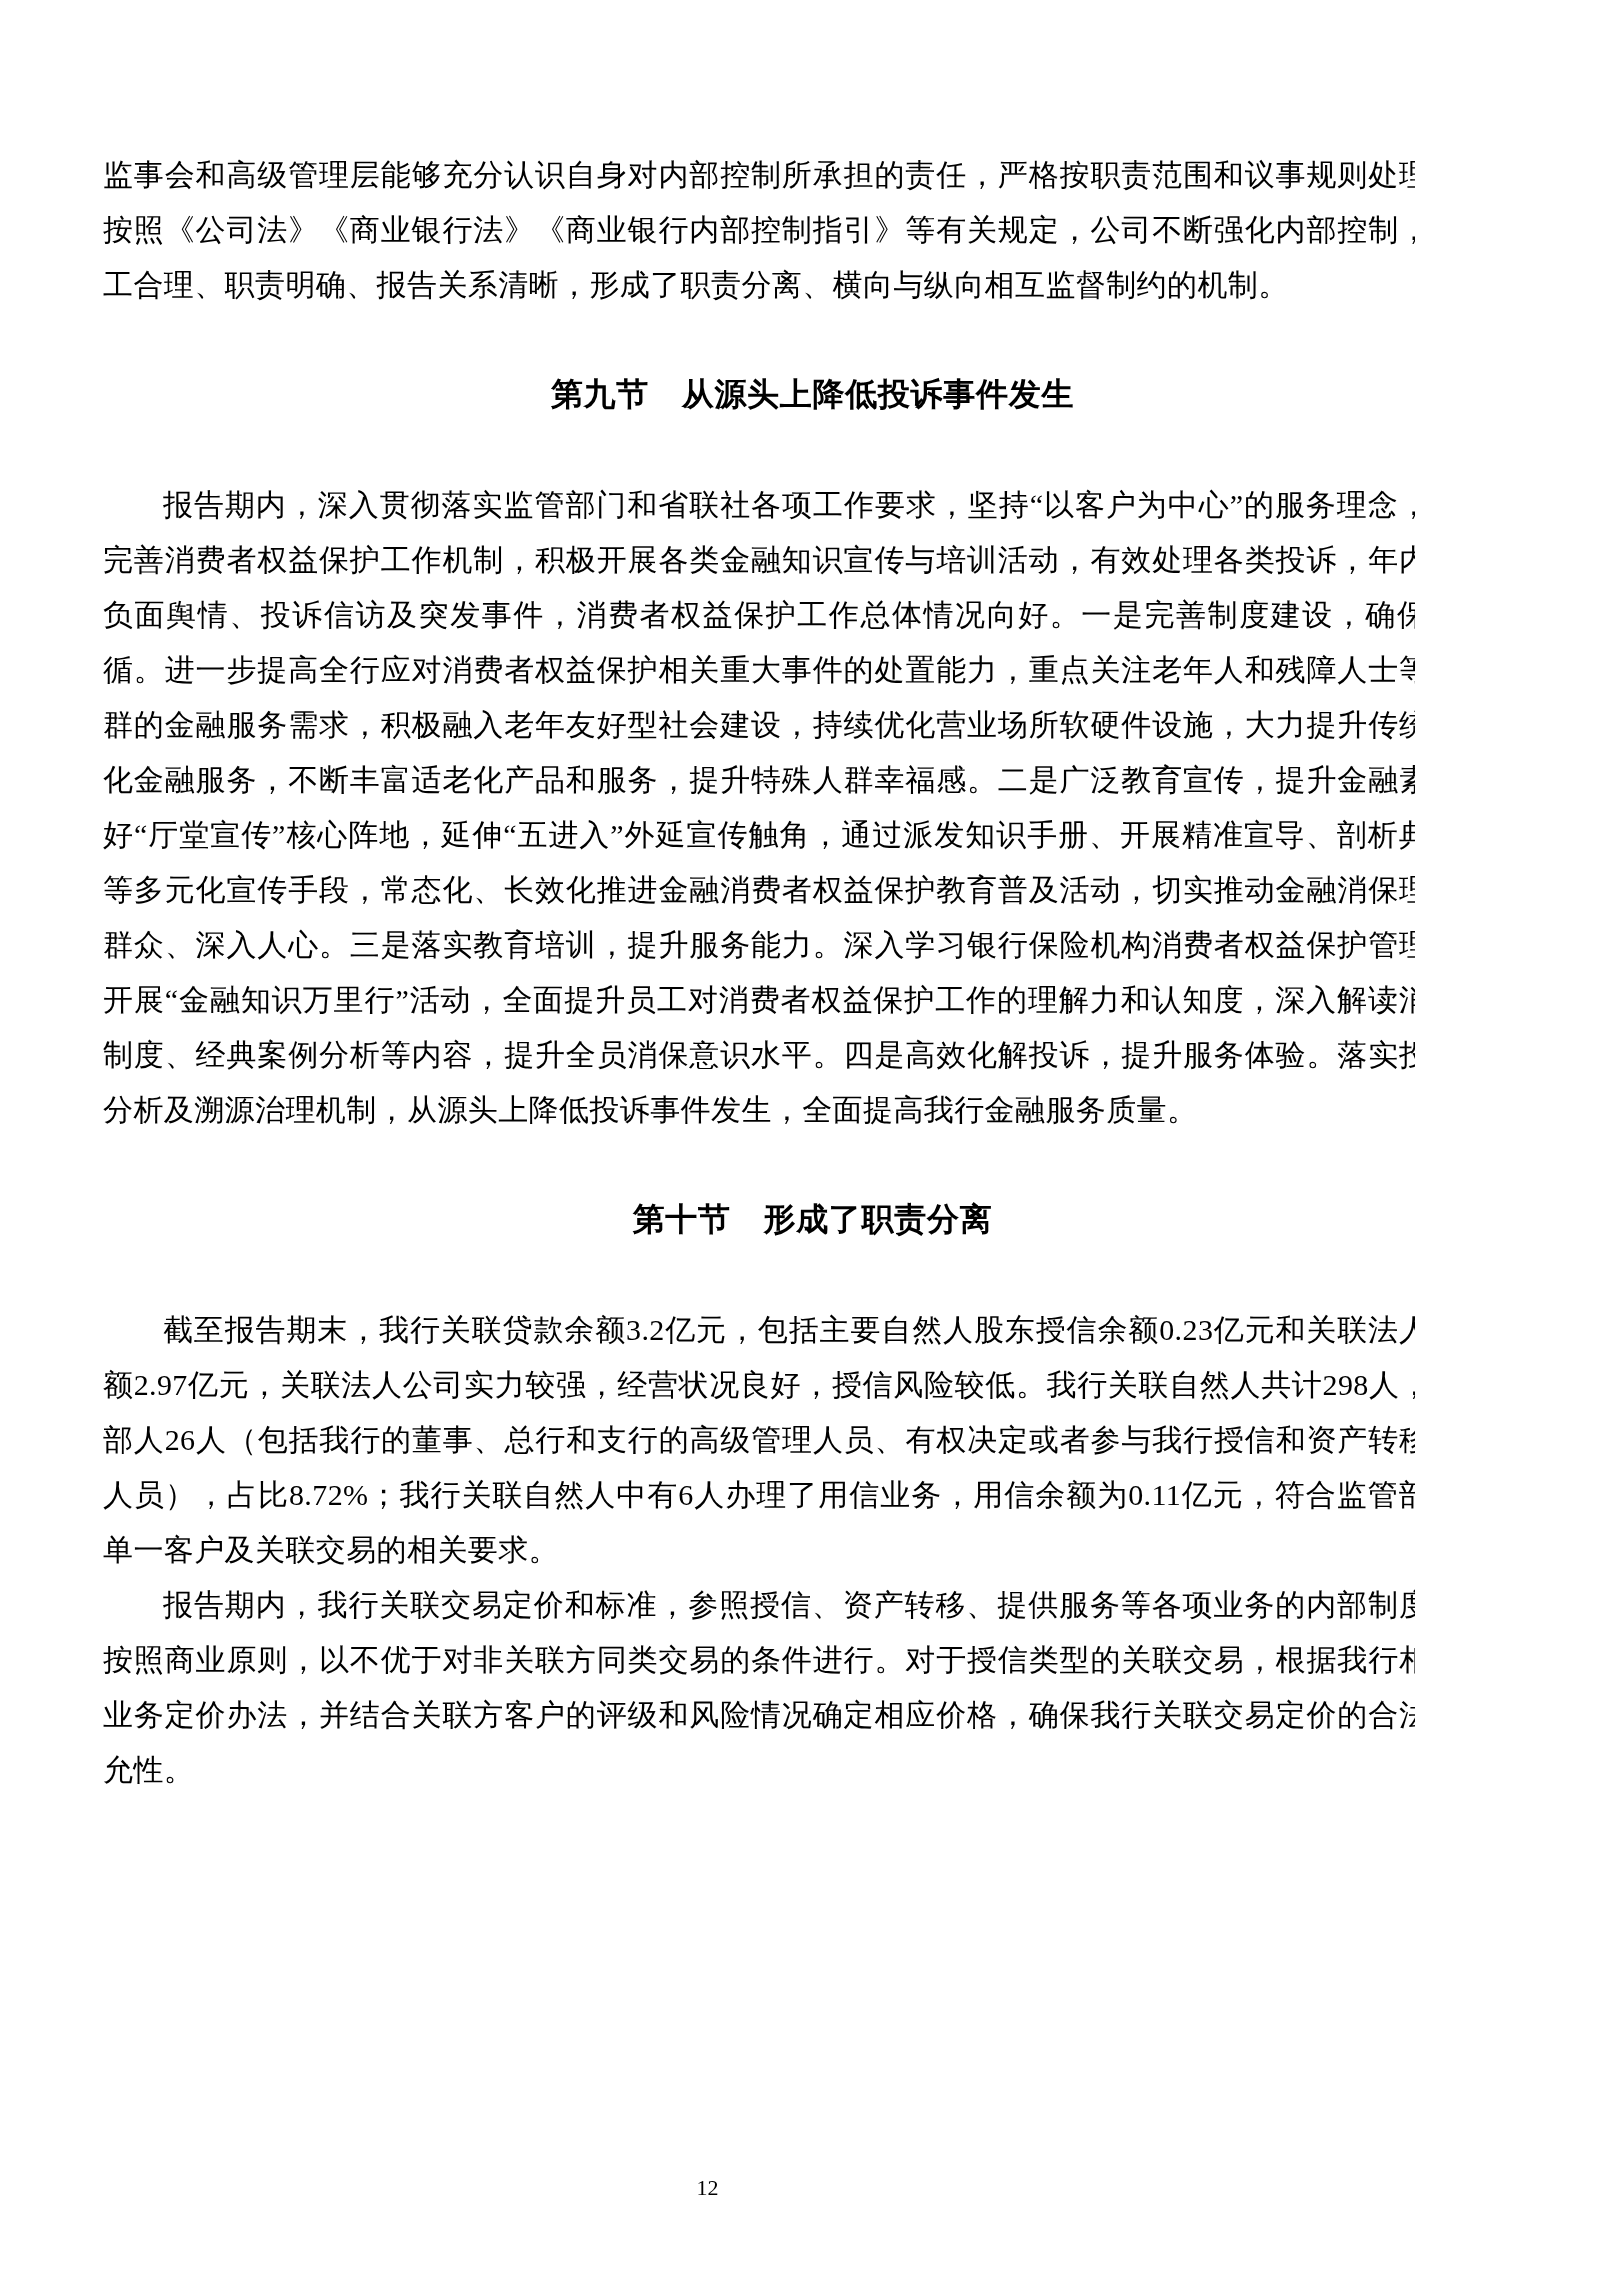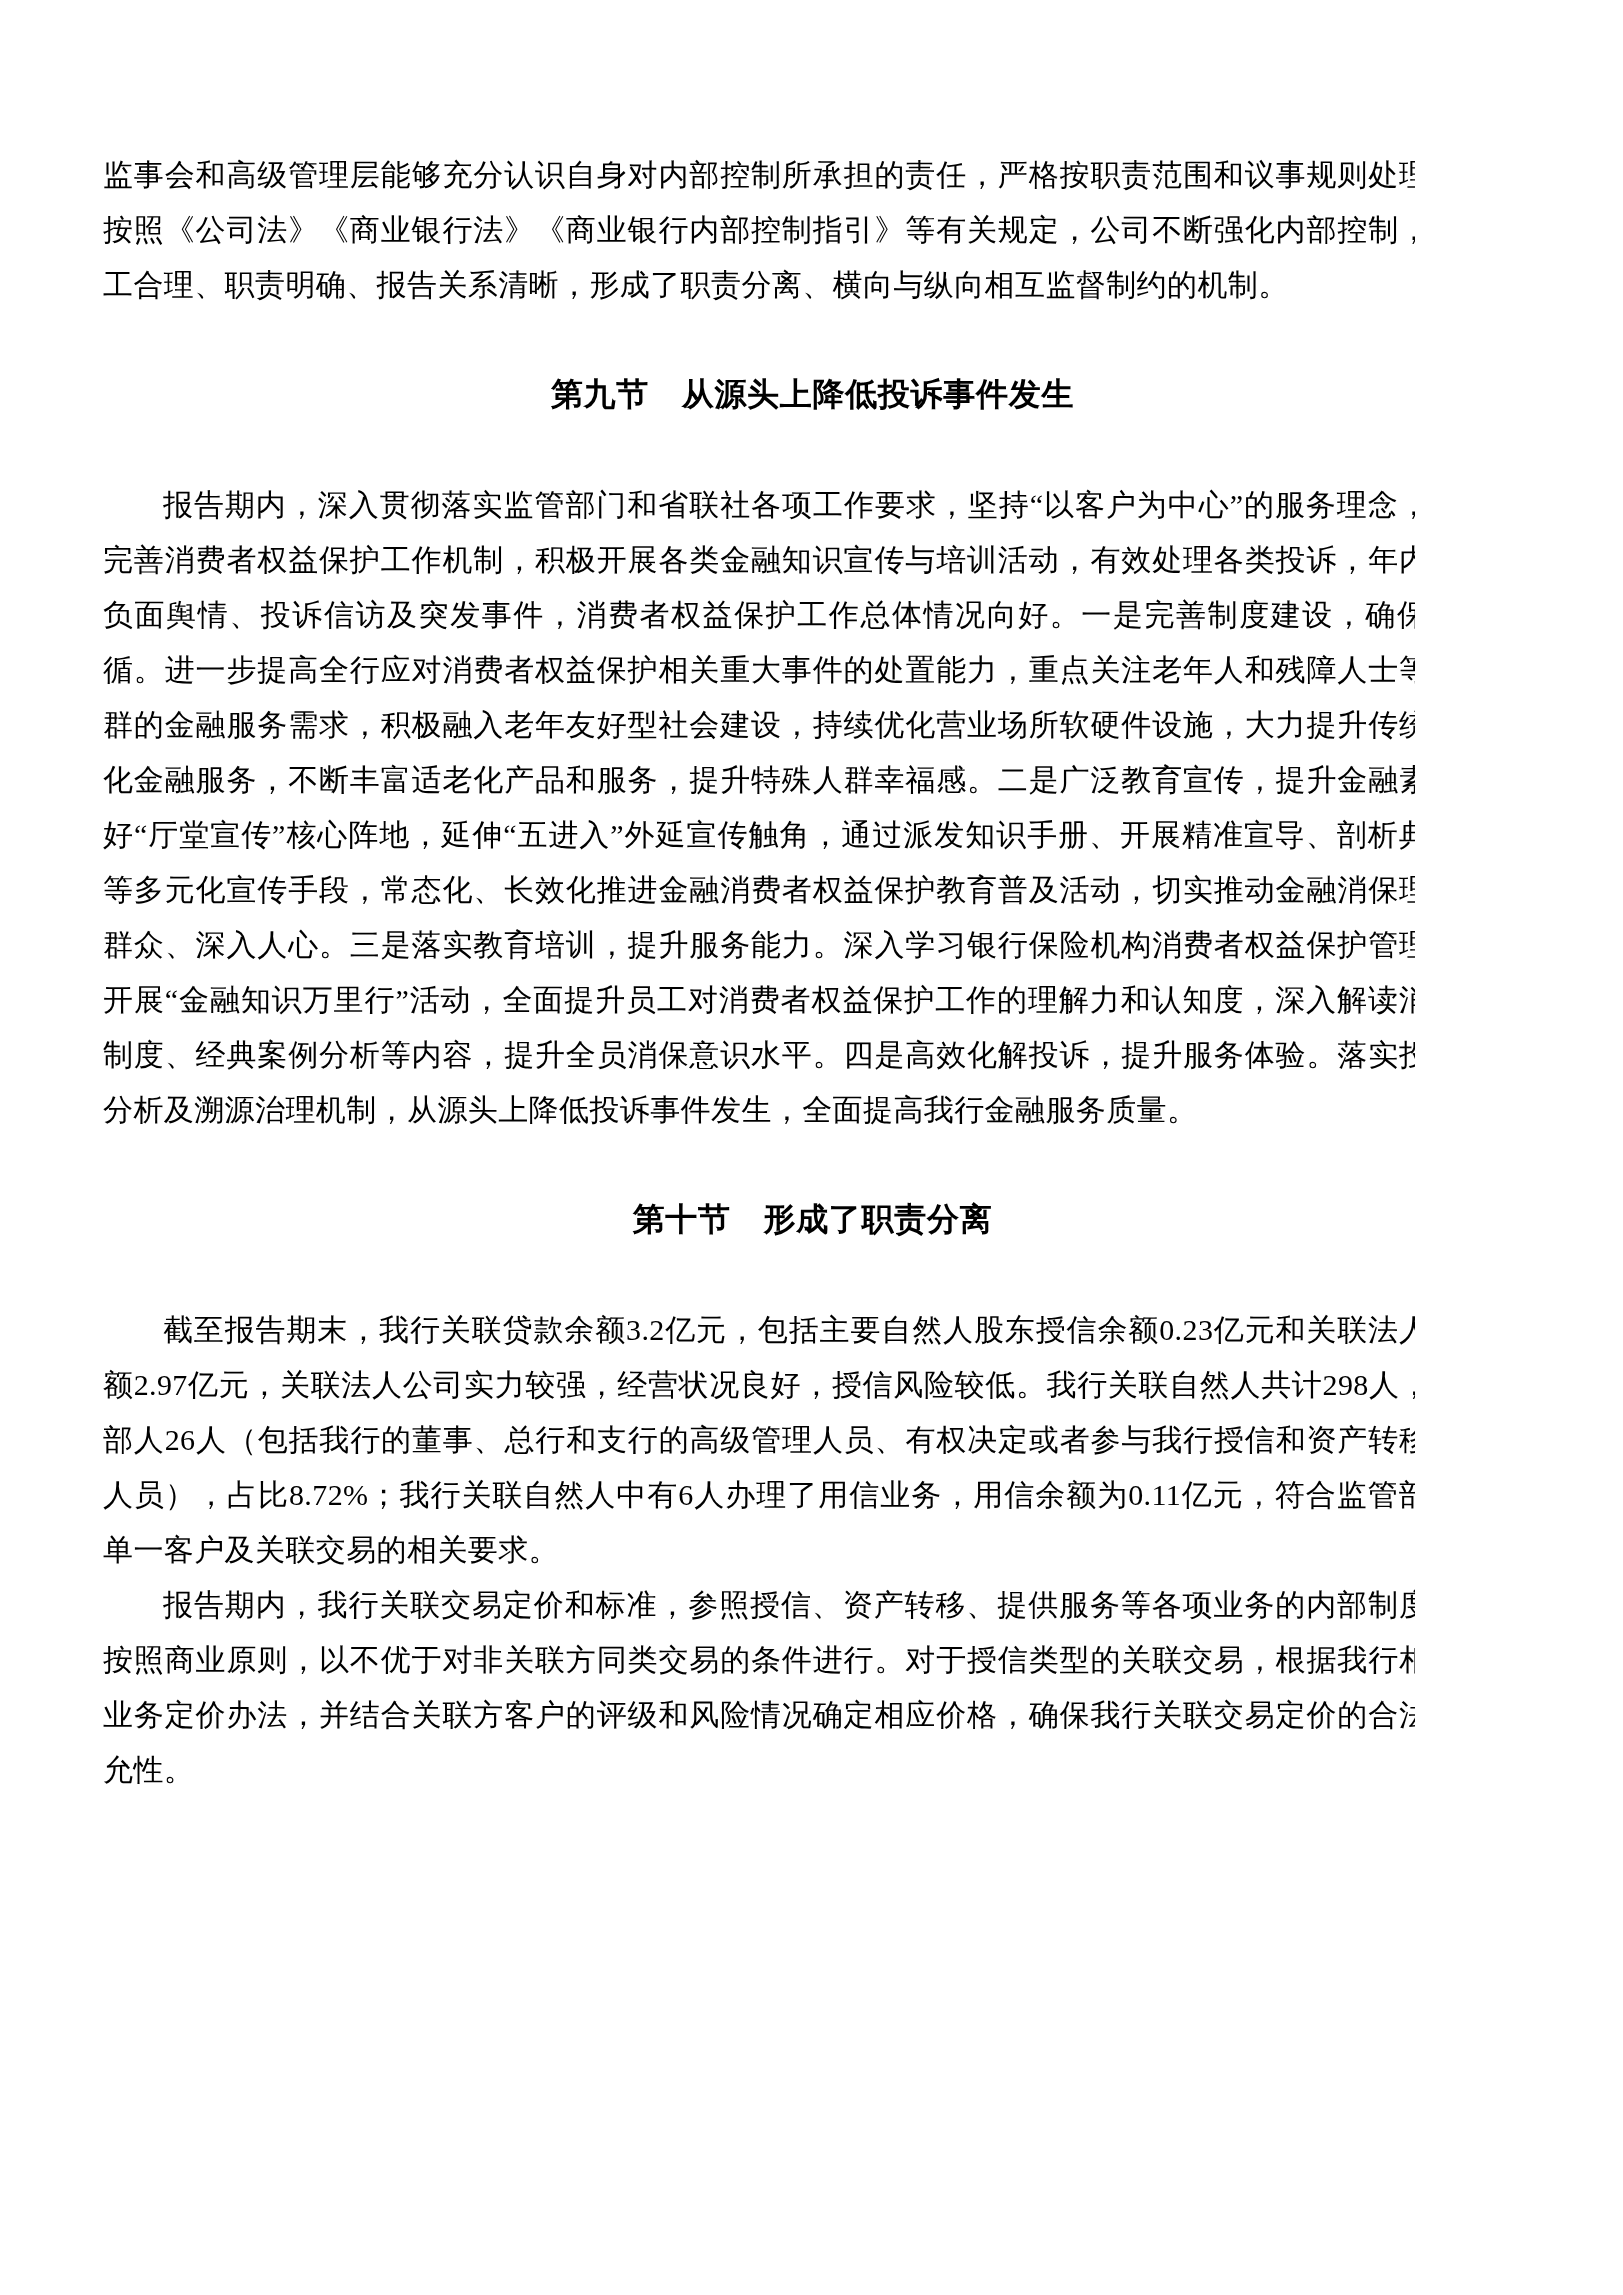--- a/index.html
+++ b/index.html
@@ -74,14 +74,15 @@
     <p class="body indent">报告期内，深入贯彻落实监管部门和省联社各项工作要求，坚持“以客户为中心”的服务理念，进一步完善消费者权益保护工作机制，积极开展各类金融知识宣传与培训活动，有效处理各类投诉，年内无重大负面舆情、投诉信访及突发事件，消费者权益保护工作总体情况向好。一是完善制度建设，确保有章可循。进一步提高全行应对消费者权益保护相关重大事件的处置能力，重点关注老年人和残障人士等特殊人群的金融服务需求，积极融入老年友好型社会建设，持续优化营业场所软硬件设施，大力提升传统和智能化金融服务，不断丰富适老化产品和服务，提升特殊人群幸福感。二是广泛教育宣传，提升金融素养。守好“厅堂宣传”核心阵地，延伸“五进入”外延宣传触角，通过派发知识手册、开展精准宣导、剖析典型案例等多元化宣传手段，常态化、长效化推进金融消费者权益保护教育普及活动，切实推动金融消保理念扎根群众、深入人心。三是落实教育培训，提升服务能力。深入学习银行保险机构消费者权益保护管理办法，开展“金融知识万里行”活动，全面提升员工对消费者权益保护工作的理解力和认知度，深入解读消保监管制度、经典案例分析等内容，提升全员消保意识水平。四是高效化解投诉，提升服务体验。落实投诉统计分析及溯源治理机制，从源头上降低投诉事件发生，全面提高我行金融服务质量。</p>
 
     <h2 class="section-title">第十节　形成了职责分离</h2>
 
     <p class="body indent">截至报告期末，我行关联贷款余额3.2亿元，包括主要自然人股东授信余额0.23亿元和关联法人授信余额2.97亿元，关联法人公司实力较强，经营状况良好，授信风险较低。我行关联自然人共计298人，其中内部人26人（包括我行的董事、总行和支行的高级管理人员、有权决定或者参与我行授信和资产转移的其他人员），占比8.72%；我行关联自然人中有6人办理了用信业务，用信余额为0.11亿元，符合监管部门有关单一客户及关联交易的相关要求。</p>
 
     <p class="body indent">报告期内，我行关联交易定价和标准，参照授信、资产转移、提供服务等各项业务的内部制度执行，按照商业原则，以不优于对非关联方同类交易的条件进行。对于授信类型的关联交易，根据我行相关授信业务定价办法，并结合关联方客户的评级和风险情况确定相应价格，确保我行关联交易定价的合法性和公允性。</p>
 
   </div>
 
+  <div class="page-number">12</div>
 </div>
 
 
 </body></html>

